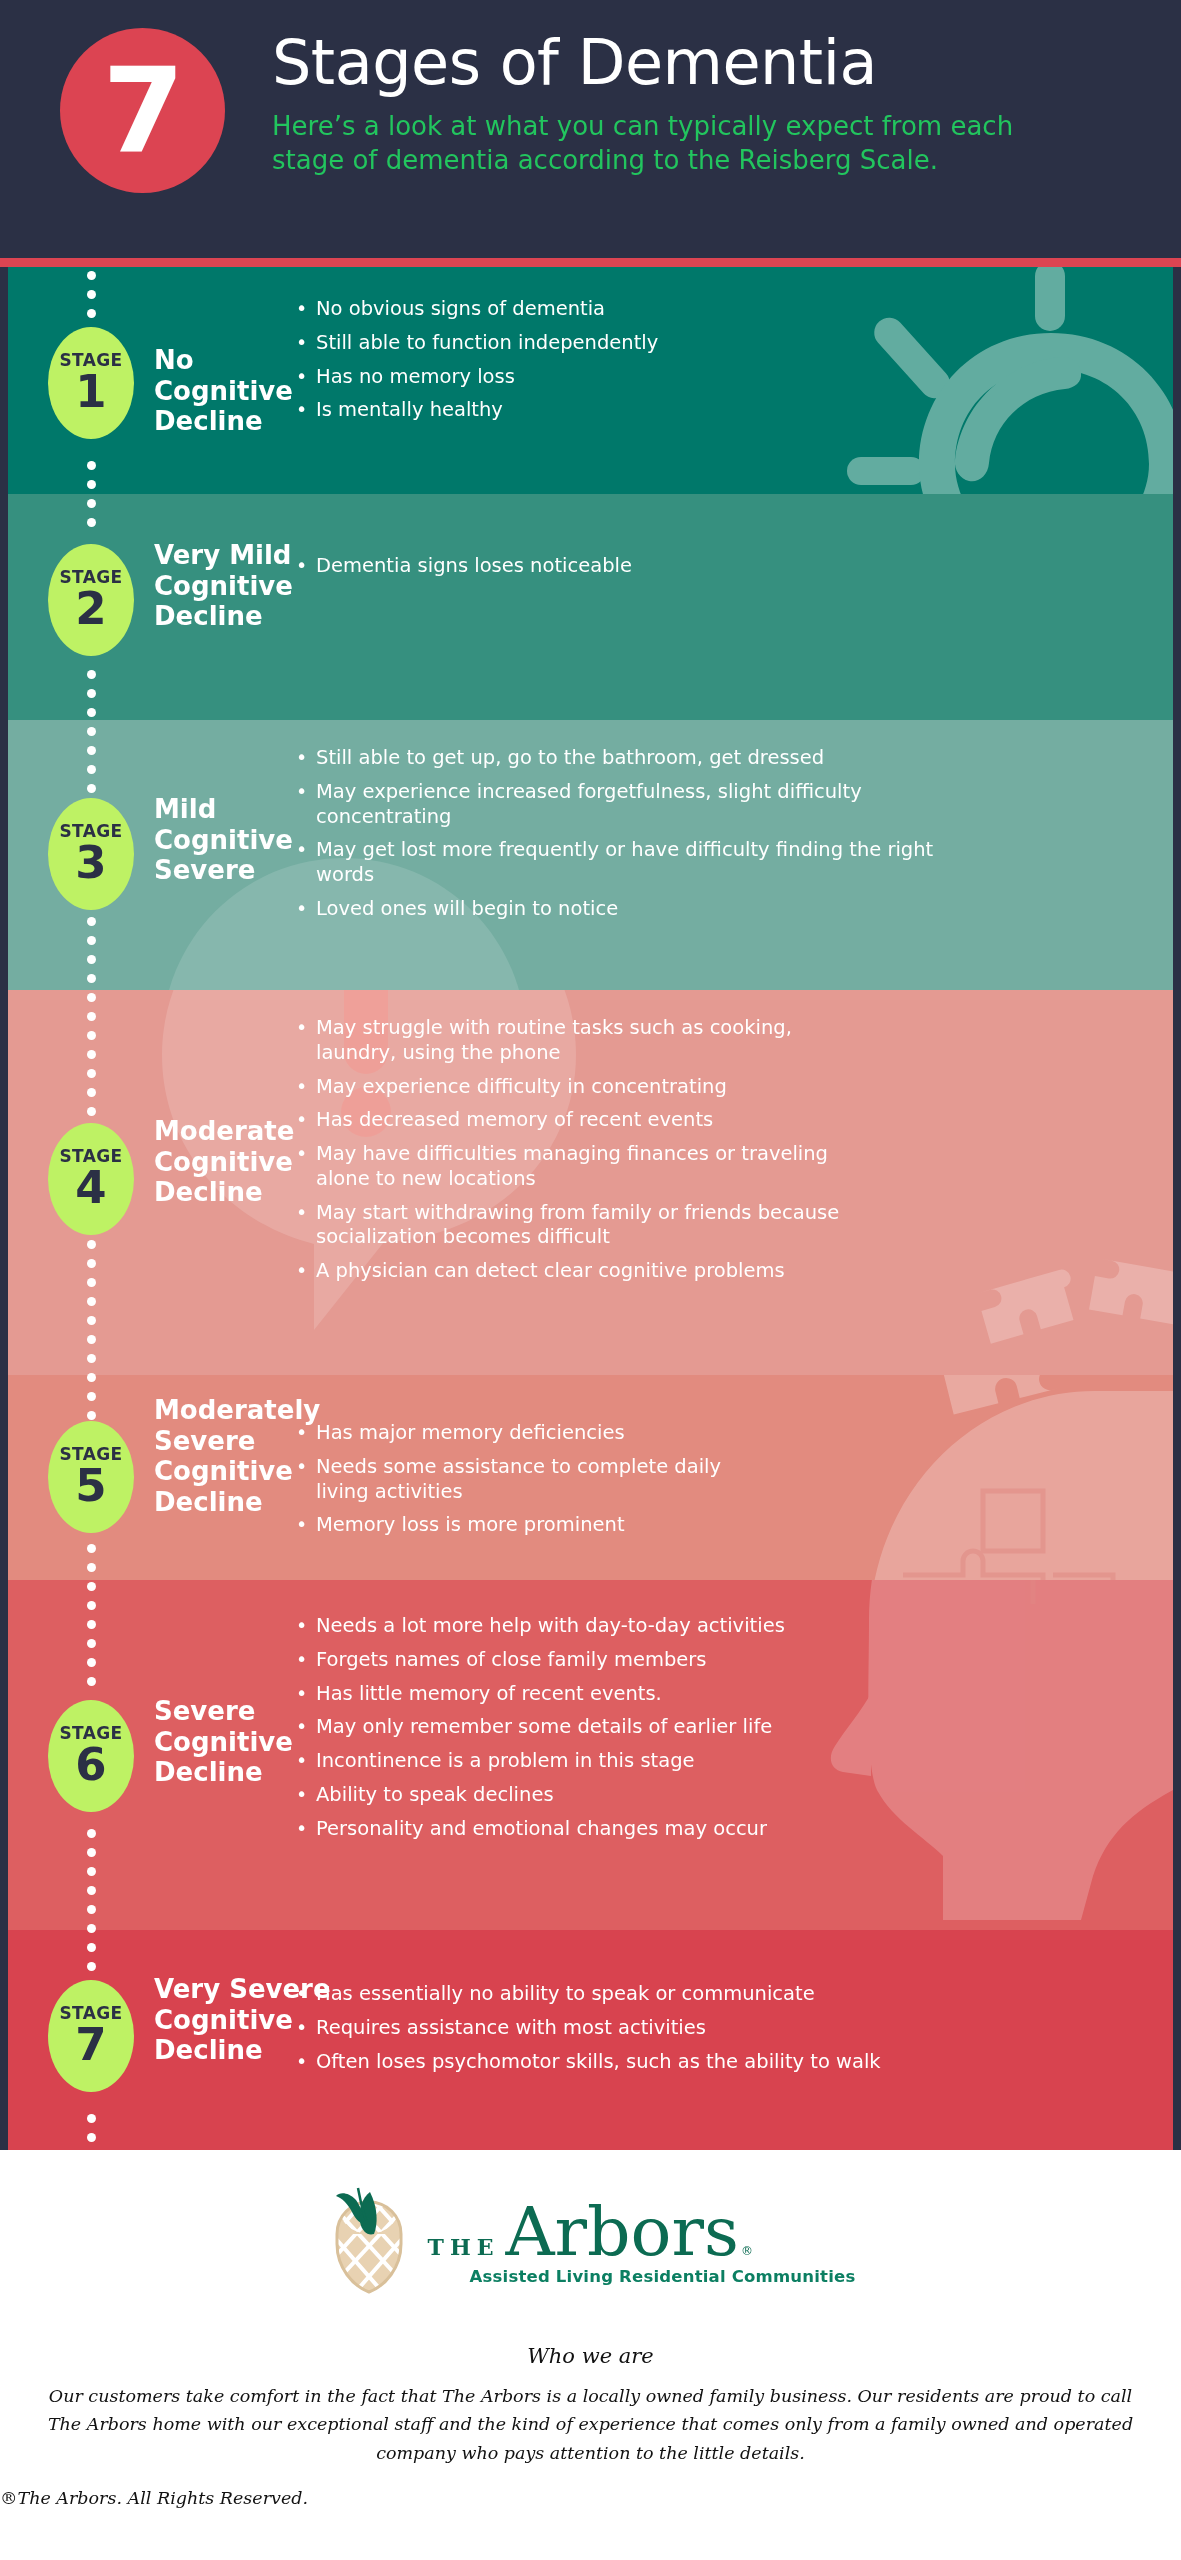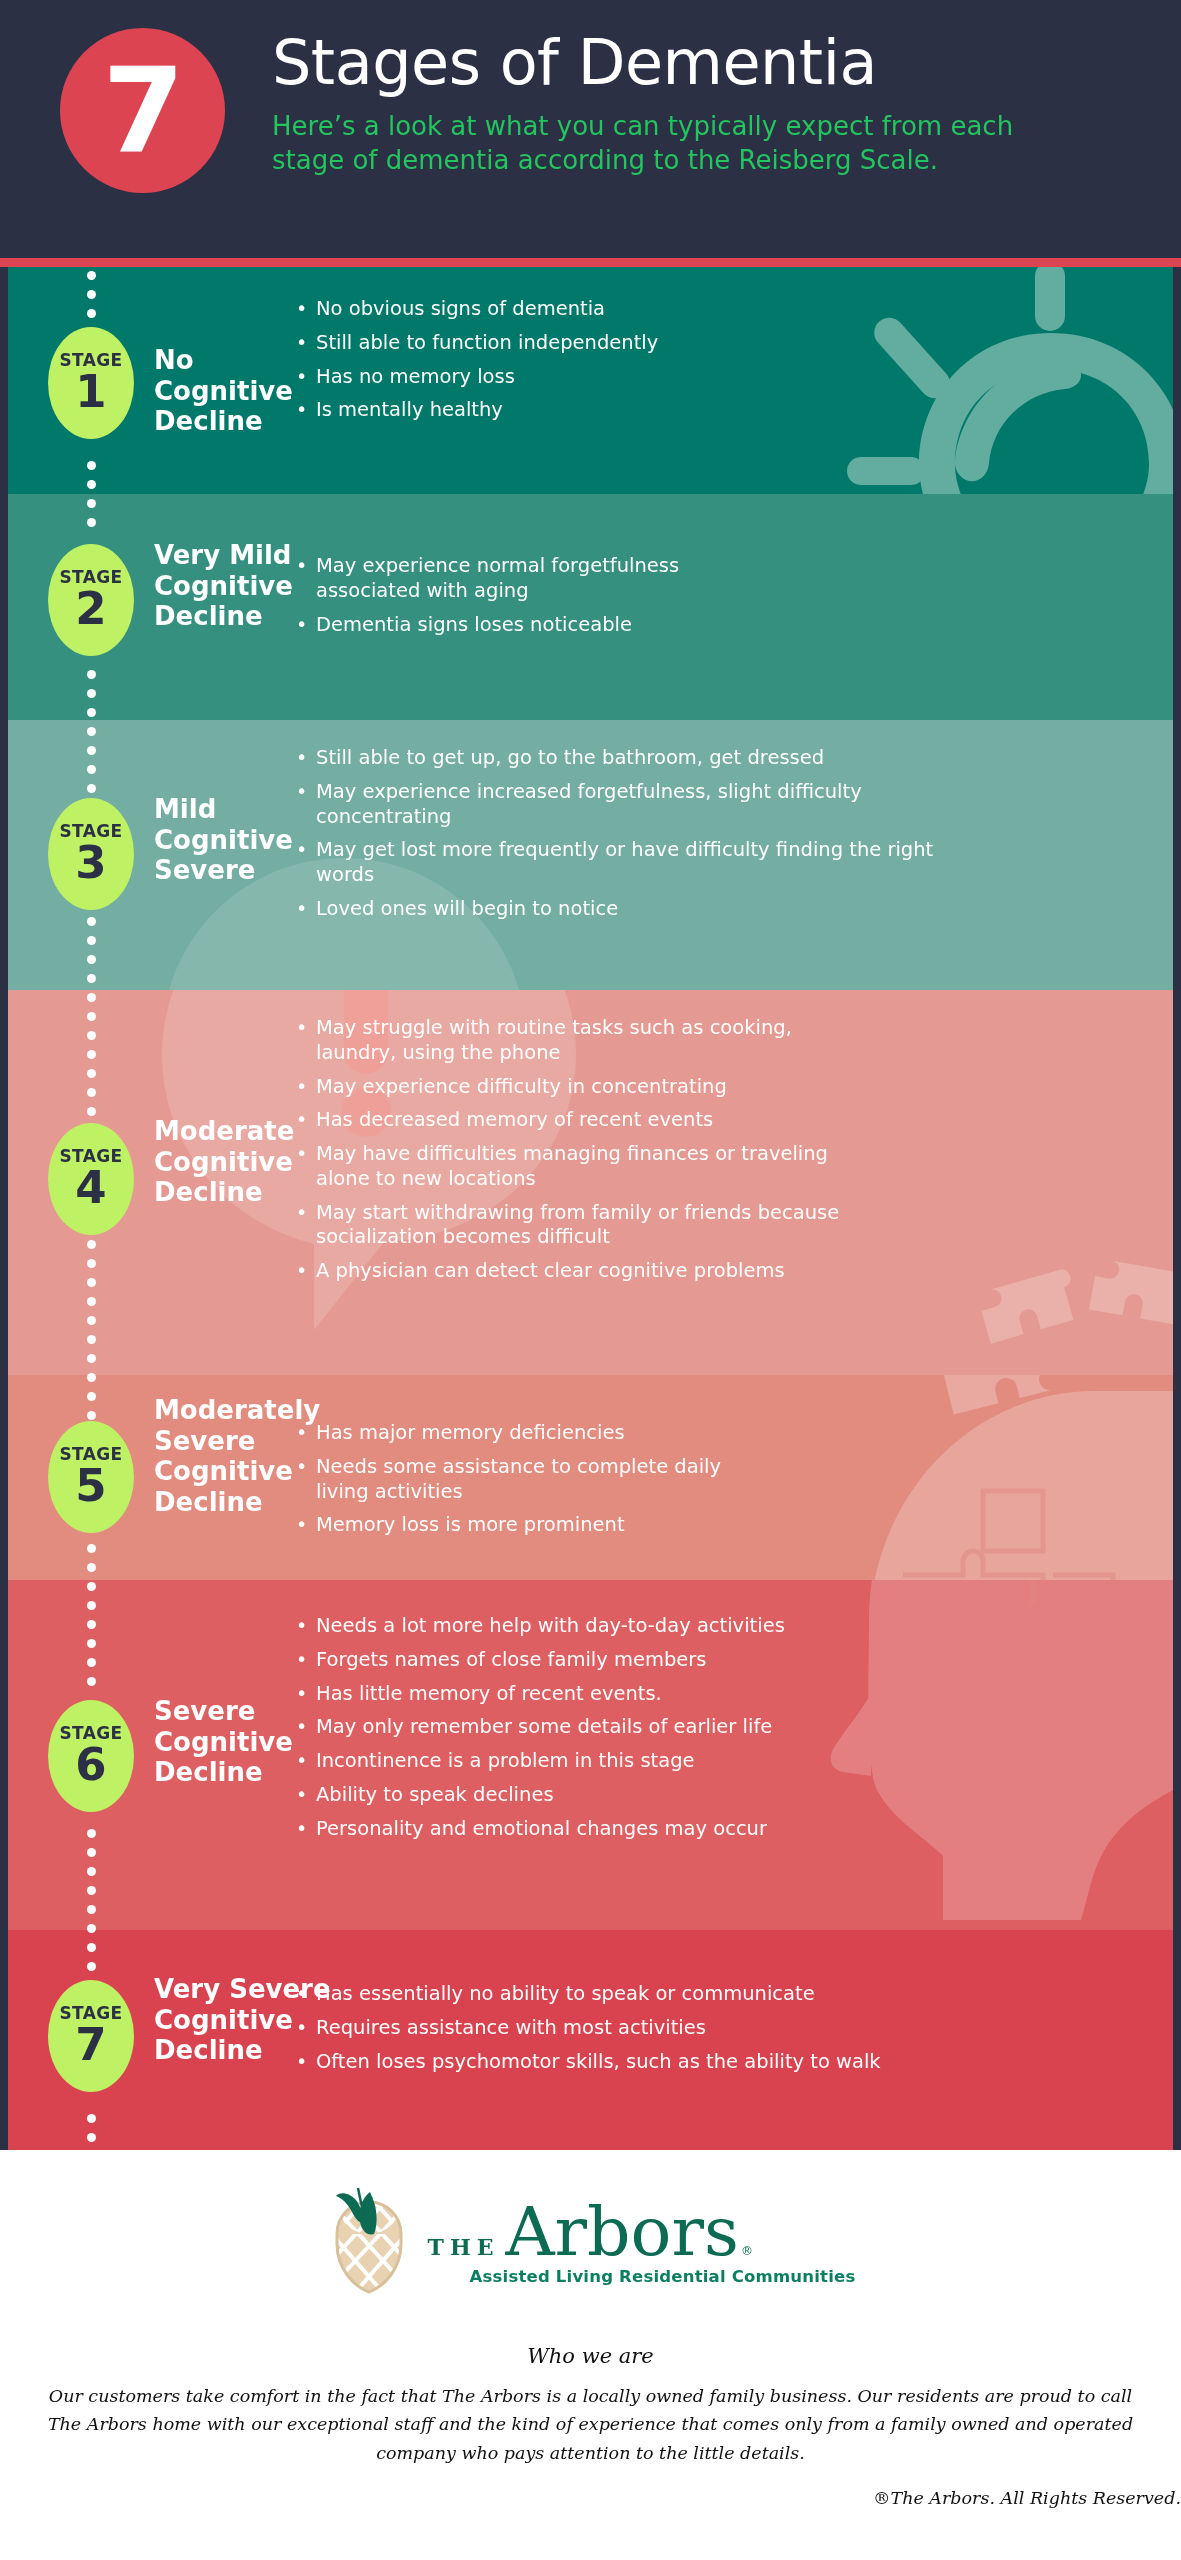--- a/index.html
+++ b/index.html
@@ -70,21 +70,21 @@
   .logo-arbors { color:#0c6b52; font-family:"DejaVu Serif","Liberation Serif",serif; font-size:68px; font-weight:400; line-height:0.95; margin-left:6px; }
   .logo-reg { color:#0c6b52; font-size:12px; vertical-align:super; margin-left:2px; }
   .logo-tag { color:#0c7f62; font-size:16.5px; font-weight:700; letter-spacing:0.2px; margin-top:2px; margin-left:42px; }
 
   .who { position:absolute; left:0; top:194px; width:1181px; text-align:center;
          font-family:"DejaVu Serif","Liberation Serif",serif; font-style:italic;
          font-size:21px; color:#111111; }
   .blurb { position:absolute; left:44px; top:232px; width:1093px; text-align:center;
            font-family:"DejaVu Serif","Liberation Serif",serif; font-style:italic;
            font-size:17.5px; line-height:1.62; color:#111111; }
-  .copy { position:absolute; left:0; top:338px; width:1181px; text-align:right;
+  .copy { position:absolute; left:0; top:338px; width:1181px; text-align:left;
           font-family:"DejaVu Serif","Liberation Serif",serif; font-style:italic;
           font-size:17.5px; color:#111111; }
 </style>
 </head>
 <body>
 
 <div class="page">
 
   <div class="header">
     <div class="badge">
@@ -131,21 +131,20 @@
     </div>
 
     <div class="band" id="band2" style="top: 227px; height: 226px; background: rgb(54, 144, 127);">
       <div class="row">
         <div class="ellipse" style="left:40px;top:50px;">
           <span class="st-word">STAGE</span>
           <span class="st-num">2</span>
         </div>
         <div class="stage-title" style="left:146px;top:46px;width:172px;">Very Mild Cognitive Decline</div>
         <ul class="bullets" style="left:288px;top:60px;width:470px;">
-          <li>May experience normal forgetfulness associated with aging</li>
           <li>Dementia signs loses noticeable</li>
         </ul>
       </div>
     </div>
 
     <div class="band" id="band3" style="top: 453px; height: 270px; background: rgb(116, 173, 161);">
       <div class="deco" style="left:126px;top:130px;width:420px;height:420px;">
         <svg width="420" height="420" viewBox="0 0 420 420" aria-hidden="true">
           <g fill="#ffffff" opacity="0.13">
             <circle cx="210" cy="190" r="182"></circle>

